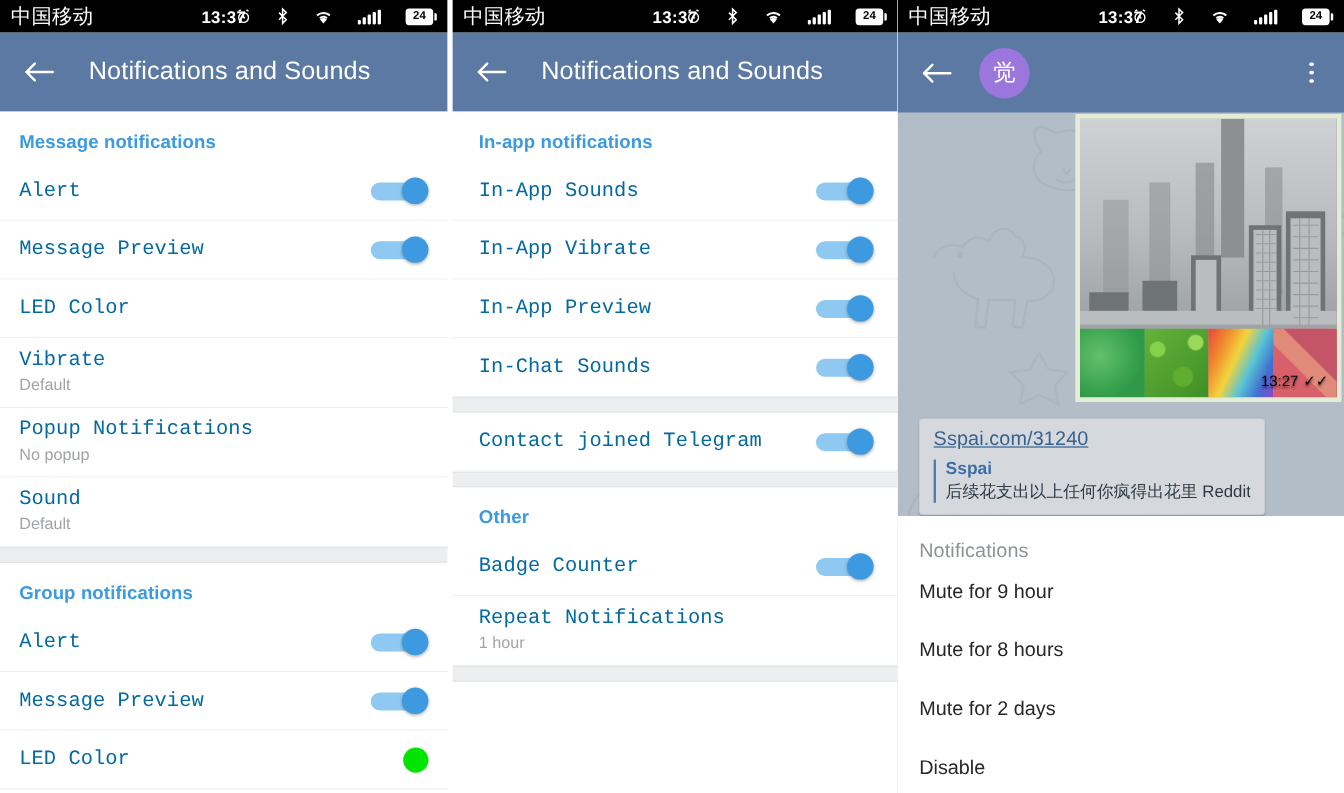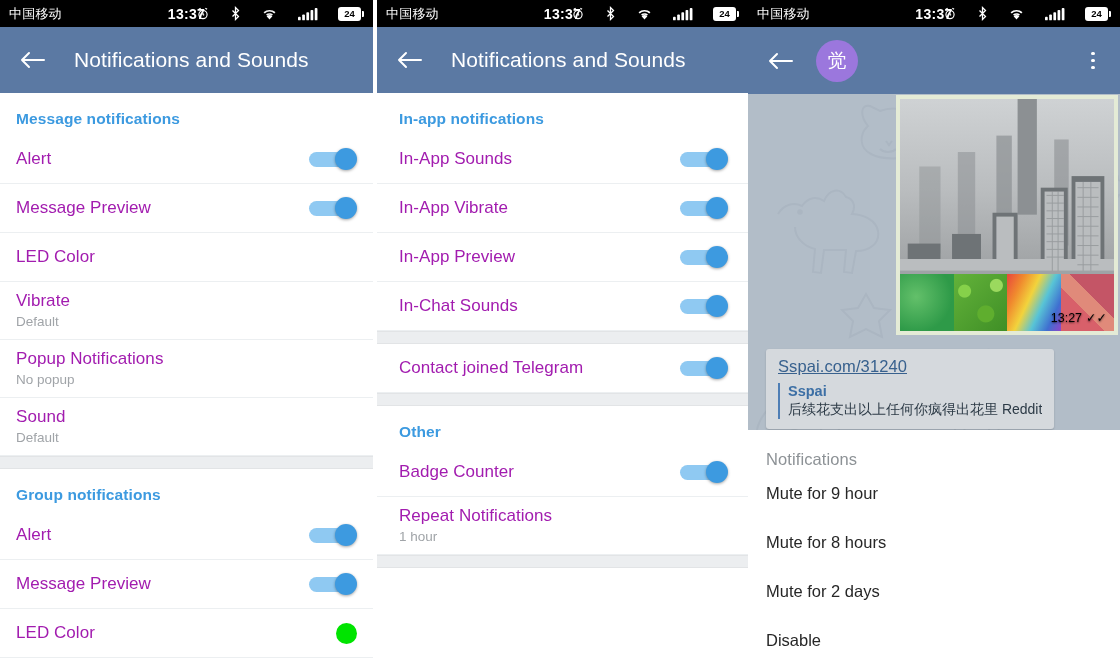--- a/index.html
+++ b/index.html
@@ -33,21 +33,21 @@
   .statusbar {
     height: 27px;
     background: #000000;
     display: flex;
     align-items: center;
     padding: 0 9px;
     color: #ffffff;
     font-size: 13px;
     position: relative;
   }
-  .sb-carrier { font-size: 13px; letter-spacing: .2px; font-weight: 400; }
+  .sb-carrier { font-size: 17px; letter-spacing: .2px; font-weight: 400; }
   .sb-time {
     position: absolute;
     left: 0; right: 0;
     text-align: center;
     font-size: 14px;
     font-weight: 700;
     letter-spacing: .3px;
   }
   .sb-icons {
     margin-left: auto;
@@ -144,23 +144,24 @@
     padding: 0 16px;
     min-height: 49px;
     border-bottom: 1px solid #eceff1;
     background: #ffffff;
   }
   .p2 .row { padding-left: 22px; padding-right: 20px; }
   .row.tall { min-height: 58px; align-items: flex-start; padding-top: 9px; }
   .row-labels { display: flex; flex-direction: column; justify-content: center; }
   .row-title {
     font-size: 17px;
-    color: #a21caf;
+    color: #0369a1;
     letter-spacing: .05px;
     font-weight: 400;
+    font-family: Liberation Mono, monospace;
   }
   .row-sub {
     font-size: 13.5px;
     color: #a0a4a8;
     margin-top: 3px;
   }
   .row-spacer { flex: 1 1 auto; }
 
   
   .toggle {

